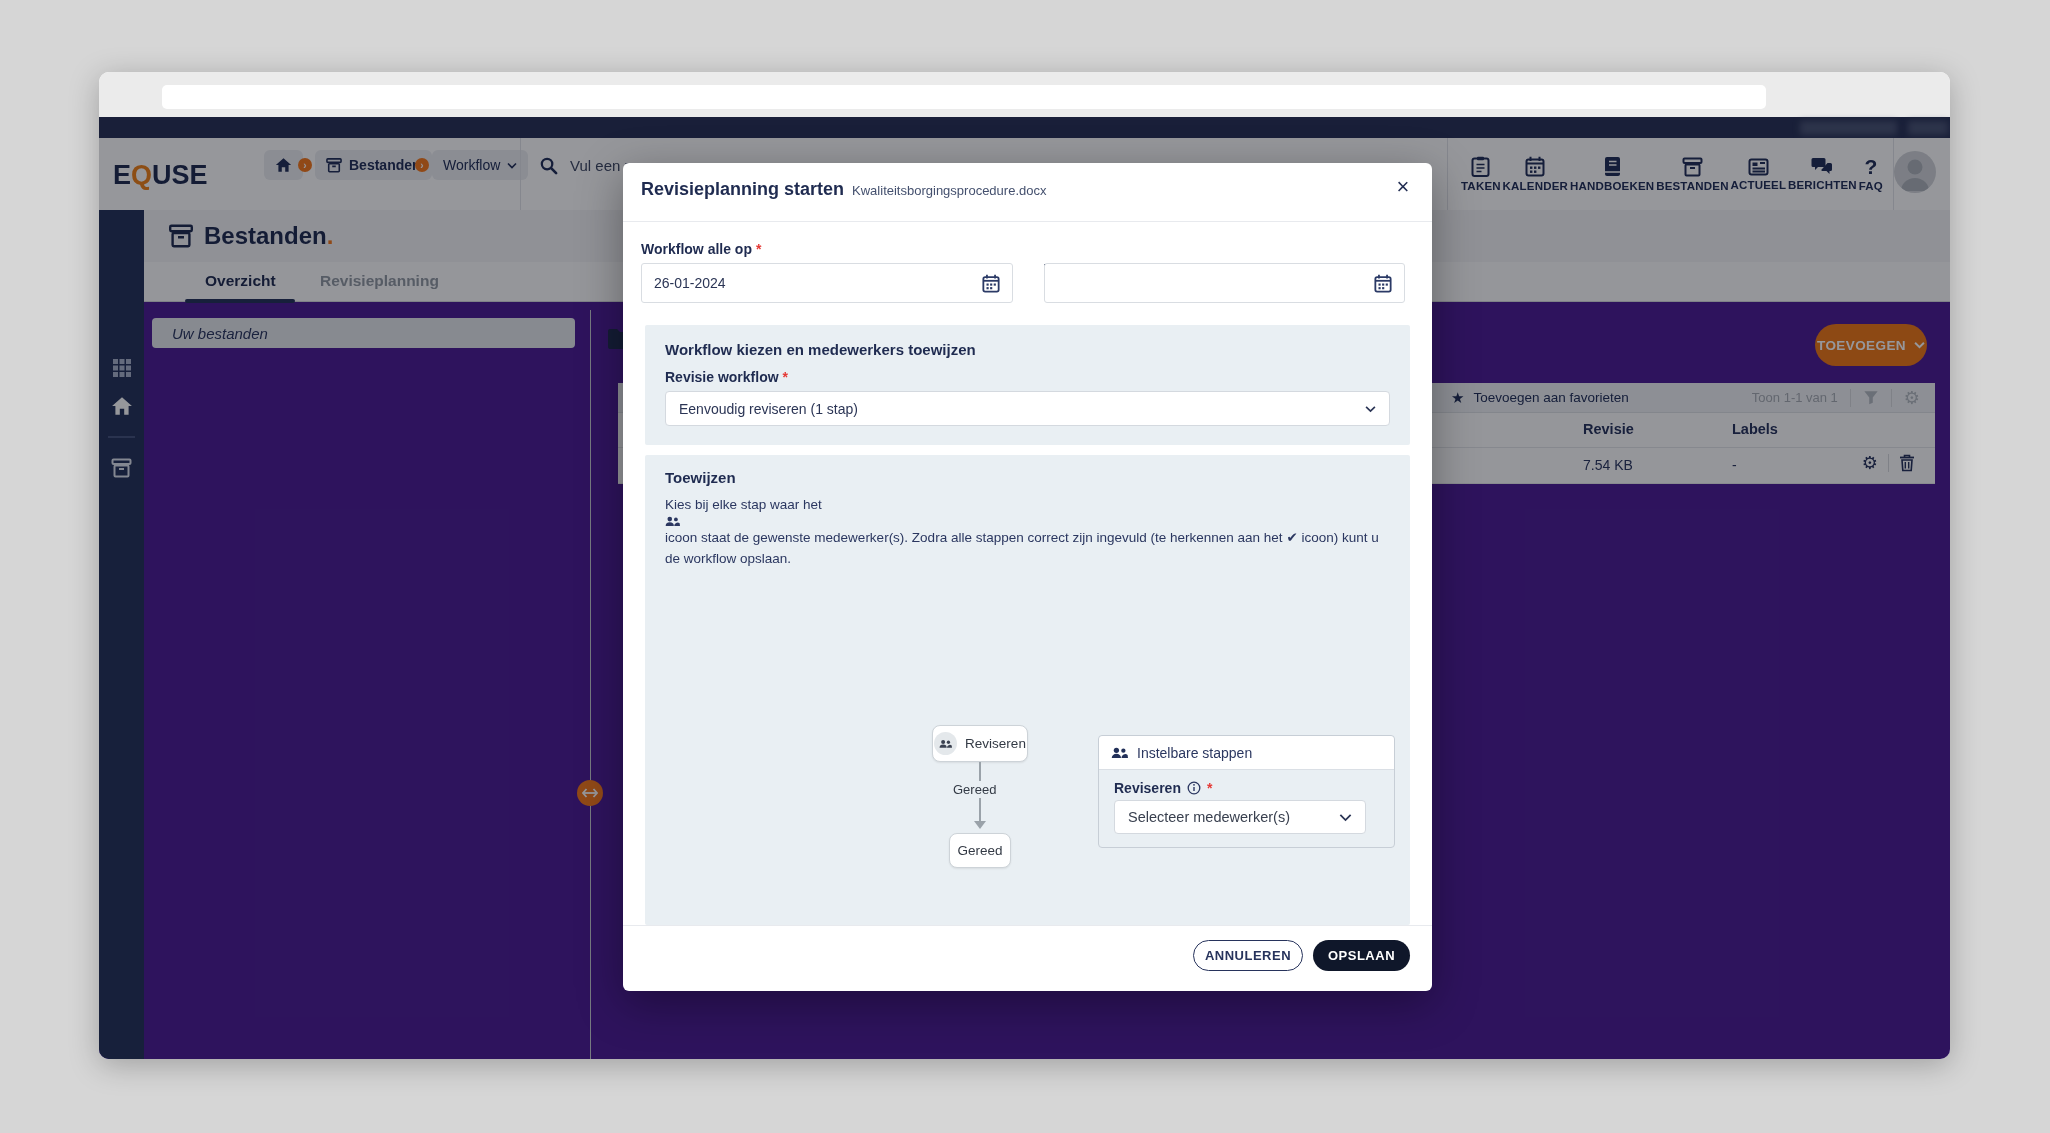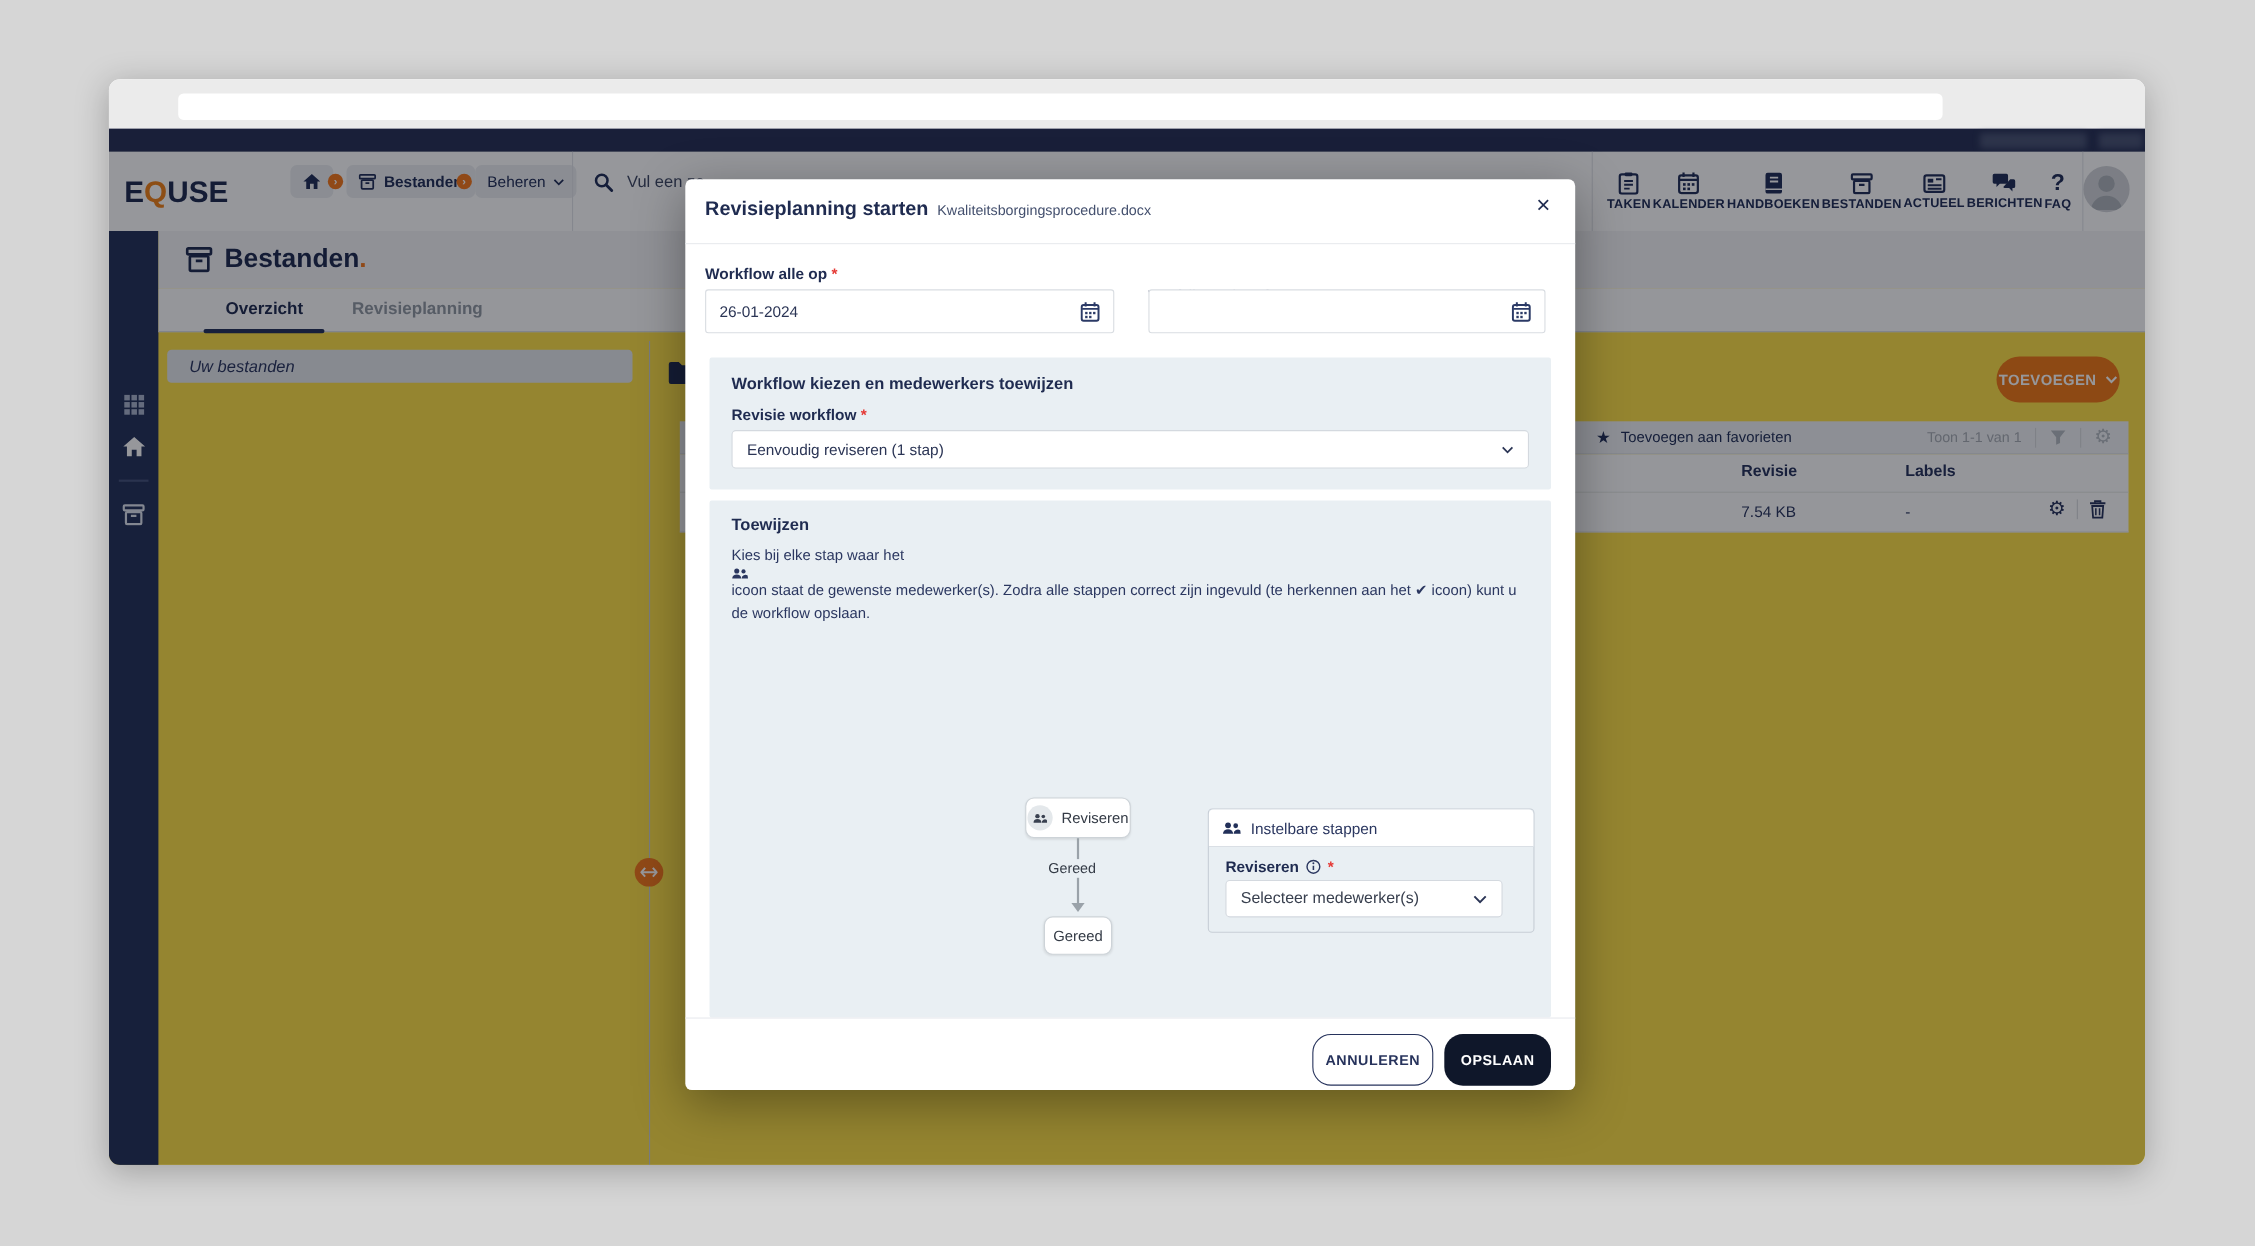--- a/index.html
+++ b/index.html
@@ -39,21 +39,21 @@
   #searchbox { left:440px; top:18px; display:flex; align-items:center; gap:12px; color:#3f4964; font-size:15px; }
   #hdr-nav { left:1352px; top:0; width:442px; height:72px; display:flex; justify-content:space-between;
              align-items:center; padding:0 10px; }
   .navitem { display:flex; flex-direction:column; align-items:center; gap:3px; color:#222f58; cursor:pointer; }
   .navitem .lbl { font-size:11.5px; font-weight:bold; letter-spacing:.2px; }
   #hdr-vsep2 { left:1348px; top:0; width:1px; height:72px; background:#e2e4e8; }
   #hdr-vsep3 { left:1794px; top:0; width:1px; height:72px; background:#e2e4e8; }
   #avatar { left:1795px; top:79px; width:42px; height:42px; border-radius:50%; background:#d2d5d9; overflow:hidden; }
 
   
-  #content { left:0; top:138px; width:1851px; height:849px; background:#fde047; }
+  #content { left:0; top:138px; width:1851px; height:849px; background:#4c1d95; }
   #sidebar { left:0; top:0; width:45px; height:849px; background:#25335a; }
   .sb-ic { left:0; width:45px; display:flex; justify-content:center; }
   #sb-divider { left:9px; top:226px; width:27px; height:2px; background:#46537c; }
 
   #titleband { left:45px; top:0; width:1806px; height:52px; background:#f4f5f7; }
   #pagetitle { left:24px; top:12px; display:flex; align-items:center; gap:10px; color:#1f2b50;
                font-size:24px; font-weight:bold; }
   #pagetitle .dot { color:#f5791d; }
   #tabsrow { left:45px; top:52px; width:1806px; height:40px; background:#fdfdfd; border-bottom:1px solid #d8dbdf; }
   .tab { top:10px; font-size:15.5px; font-weight:bold; }
@@ -131,21 +131,21 @@
   #node2 { left:304px; top:378px; width:62px; height:35px; }
 
   #steps-panel { left:453px; top:280px; width:297px; height:113px; border:1px solid #c7ced6; border-radius:4px; }
   #sp-header { left:0; top:0; width:295px; height:34px; background:#fff; border-bottom:1px solid #dadfe5;
                border-radius:4px 4px 0 0; display:flex; align-items:center; gap:9px; padding:0 12px;
                color:#2b3760; font-size:14px; }
   #sp-label { left:15px; top:44px; display:flex; align-items:center; gap:6px; }
   #sp-select { left:15px; top:64px; width:252px; height:34px; font-size:14.5px; color:#39404f; }
 
   #m-footer-line { left:0; top:762px; width:809px; height:1px; background:#e8eaee; }
-  .pillbtn { height:47px; border-radius:17px; display:flex; align-items:center; justify-content:center;
+  .pillbtn { height:31px; border-radius:17px; display:flex; align-items:center; justify-content:center;
              font-size:13px; font-weight:bold; letter-spacing:.5px; }
   #btn-cancel { left:570px; top:777px; width:110px; background:#fff; border:1.5px solid #27335c; color:#27335c; }
   #btn-save { left:690px; top:777px; width:97px; background:#0f172a; color:#fff; border:none; }
 
   svg { display:block; }
 </style>
 </head>
 <body>
 
 <div class="abs" id="window">
@@ -178,21 +178,21 @@
         <svg width="16" height="15" viewBox="0 0 18 17">
             <rect x="1" y="1" width="16" height="4" rx="1" fill="none" stroke="#222f58" stroke-width="1.8"></rect>
             <rect x="3" y="6.5" width="12" height="9" rx="1" fill="none" stroke="#222f58" stroke-width="1.8"></rect>
             <line x1="7" y1="9.5" x2="11" y2="9.5" stroke="#222f58" stroke-width="1.8"></line>
           </svg>
       </span>
       <span>Bestanden</span>
     </div>
     <span class="abs bc-badge" id="badge2">›</span>
     <div class="abs chip" id="bc-beheren">
-      <span>Beheren</span>
+      <span>Workflow</span>
       <span>
         <svg width="10" height="7" viewBox="0 0 10 7">
             <polyline points="1,1.5 5,5.5 9,1.5" fill="none" stroke="#222f58" stroke-width="1.6"></polyline>
           </svg>
       </span>
     </div>
     <div class="abs" id="hdr-vsep1"></div>
 
     <div class="abs" id="searchbox">
       <span>

